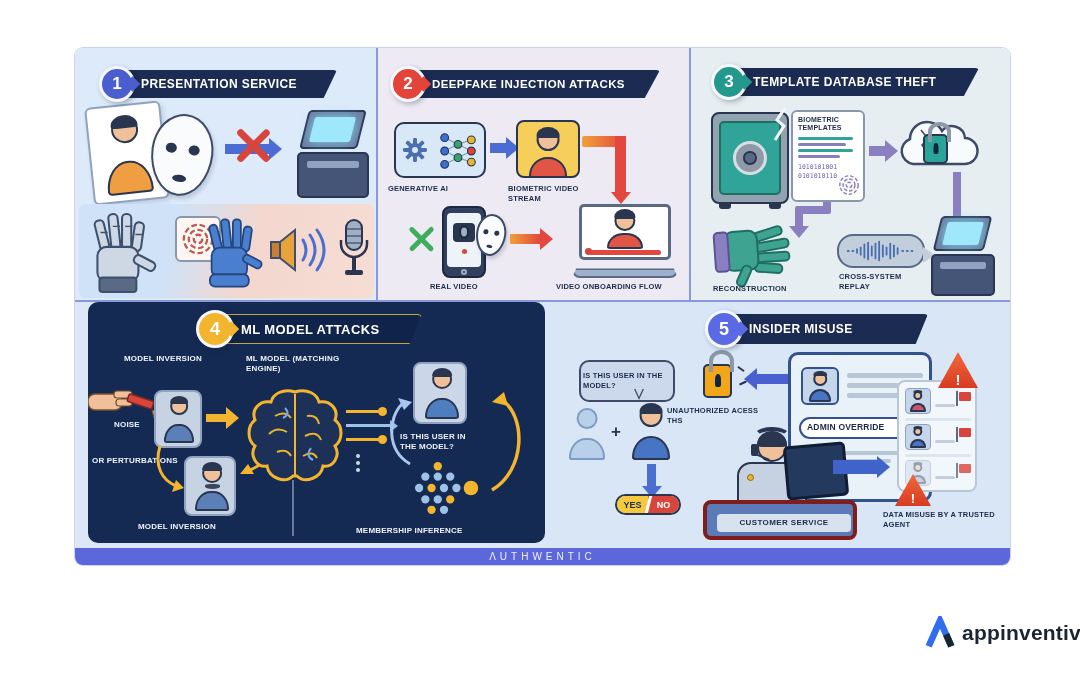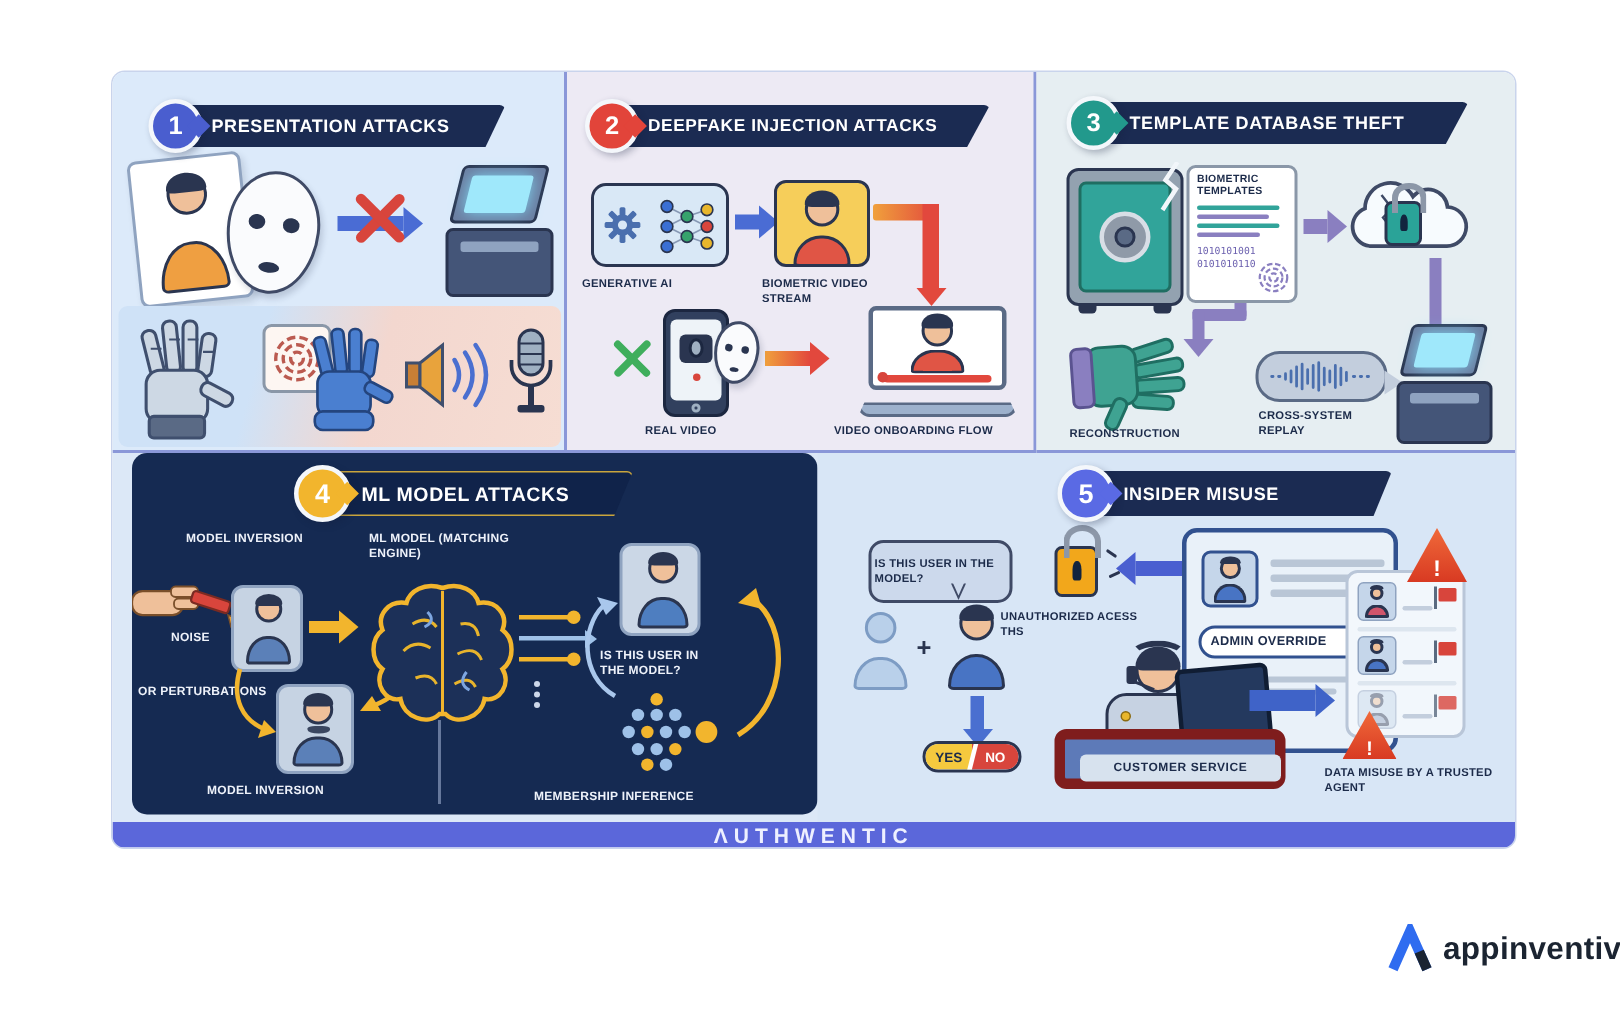--- a/index.html
+++ b/index.html
@@ -95,21 +95,21 @@
   .must{position:absolute;background:#3a4660;border-radius:40% 40% 60% 60%;z-index:3}
   .vdot{position:absolute;width:4px;height:4px;border-radius:50%;background:#cdd8ea}
 </style>
 </head>
 <body>
 
 <div class="abs ig">
 
   <div class="abs panel" style="left:0;top:0;width:303px;height:254px;background:#dceafa;border-right:2px solid #8a97d8;border-bottom:2px solid #8a97d8">
     <div class="abs hdr-banner" style="left:40px;top:22px;width:222px;height:28px;font-size:12px">
-        <span>PRESENTATION ATTACKS</span>
+        <span>PRESENTATION SERVICE</span>
       </div>
     <div class="abs hdr-badge" style="left:24px;top:18px;width:36px;height:36px;background:#4a5ecf;font-size:17px">
         <span>1</span>
       </div>
 
     <div class="abs" style="left:14px;top:56px;width:76px;height:98px;background:#fff;border:2px solid #8fa3c0;border-radius:6px;transform:rotate(-6deg);box-shadow:2px 3px 5px rgba(30,40,70,.15)">
       <div class="prs" style="left:10px;top:10px;width:52px;height:78px;--shirt:#ef9f41">
           <i class="ph"></i>
           <i class="pb"></i>
         </div>
@@ -491,21 +491,21 @@
         <div class="abs" style="left:26px;top:2px;width:30px;height:30px;background:#efc09a;border:2px solid #2a3550;border-radius:50%">
           <div class="abs" style="left:-2px;top:-3px;width:30px;height:16px;background:#2a3550;border-radius:60% 60% 20% 20%/100% 100% 20% 20%"></div>
         </div>
         <div class="abs" style="left:22px;top:-3px;width:38px;height:20px;border:4px solid transparent;border-top-color:#2a3550;border-radius:50%"></div>
         <div class="abs" style="left:20px;top:14px;width:7px;height:12px;background:#2a3550;border-radius:2px"></div>
         <div class="abs" style="left:24px;top:26px;width:15px;height:2px;background:#2a3550;transform:rotate(22deg)"></div>
         <div class="abs" style="left:6px;top:32px;width:70px;height:42px;background:#c6d2e2;border:2px solid #2a3550;border-radius:14px 14px 4px 4px">
           <div class="abs" style="left:8px;top:10px;width:7px;height:7px;background:#e8b62c;border-radius:50%;border:1px solid #8a6a10"></div>
         </div>
       </div>
-      <div class="abs" style="left:158px;top:184px;width:154px;height:40px;background:#5d7ab8;border:7px solid #7f1d1d;border-radius:8px;z-index:6">
+      <div class="abs" style="left:158px;top:198px;width:154px;height:40px;background:#5d7ab8;border:4px solid #7f1d1d;border-radius:8px;z-index:6">
         <div class="abs" style="left:10px;top:10px;width:134px;height:18px;background:#d7e2ee;border-radius:4px;display:flex;align-items:center;justify-content:center">
           <span class="lbl" style="font-size:8px;letter-spacing:.4px">CUSTOMER SERVICE</span>
         </div>
       </div>
 
       <div class="arR" style="left:288px;top:158px;width:44px;height:14px;--c:#3f63c8;z-index:7"></div>
       <div class="abs" style="left:352px;top:78px;width:80px;height:112px;background:#f2f7fc;border:2px solid #b9c6d8;border-radius:8px;z-index:6">
         <div class="abs" style="left:6px;top:6px;width:26px;height:26px;background:#c5d6ea;border:1px solid #8fa3c0;border-radius:4px;overflow:hidden">
           <div class="prs" style="left:3px;top:2px;width:18px;height:21px;--shirt:#d0556b">
               <i class="ph"></i>
@@ -537,21 +537,21 @@
           <span style="font-size:15px">!</span>
         </div>
       <div class="warn" style="left:350px;top:172px;width:36px;height:32px">
           <span style="font-size:13px">!</span>
         </div>
       <div class="abs lbl" style="left:338px;top:208px;width:118px;font-size:7.5px">DATA MISUSE BY A TRUSTED AGENT</div>
     </div>
   </div>
 
   <div class="abs" style="left:0;top:500px;width:935px;height:17px;background:#5b67da;display:flex;align-items:center;justify-content:center">
-    <span style="color:#eef0ff;font-size:14px;font-weight:bold;letter-spacing:4px">ΛUTHWENTIC</span>
+    <span style="color:#eef0ff;font-size:10px;font-weight:normal;letter-spacing:4px">ΛUTHWENTIC</span>
   </div>
 </div>
 
 <div class="abs" style="left:923px;top:612px;height:42px;display:flex;align-items:center;gap:5px">
   <svg width="34" height="34" viewBox="0 0 36 36">
     <path d="M6 32 L18 5 L30 32" fill="none" stroke="#2f6cf0" stroke-width="7" stroke-linejoin="miter"></path>
     <path d="M24.5 19.5 L30 32" fill="none" stroke="#1b2431" stroke-width="7"></path>
   </svg>
   <span style="font-size:21px;font-weight:bold;color:#1b2431;letter-spacing:.2px">appinventiv</span>
 </div>

